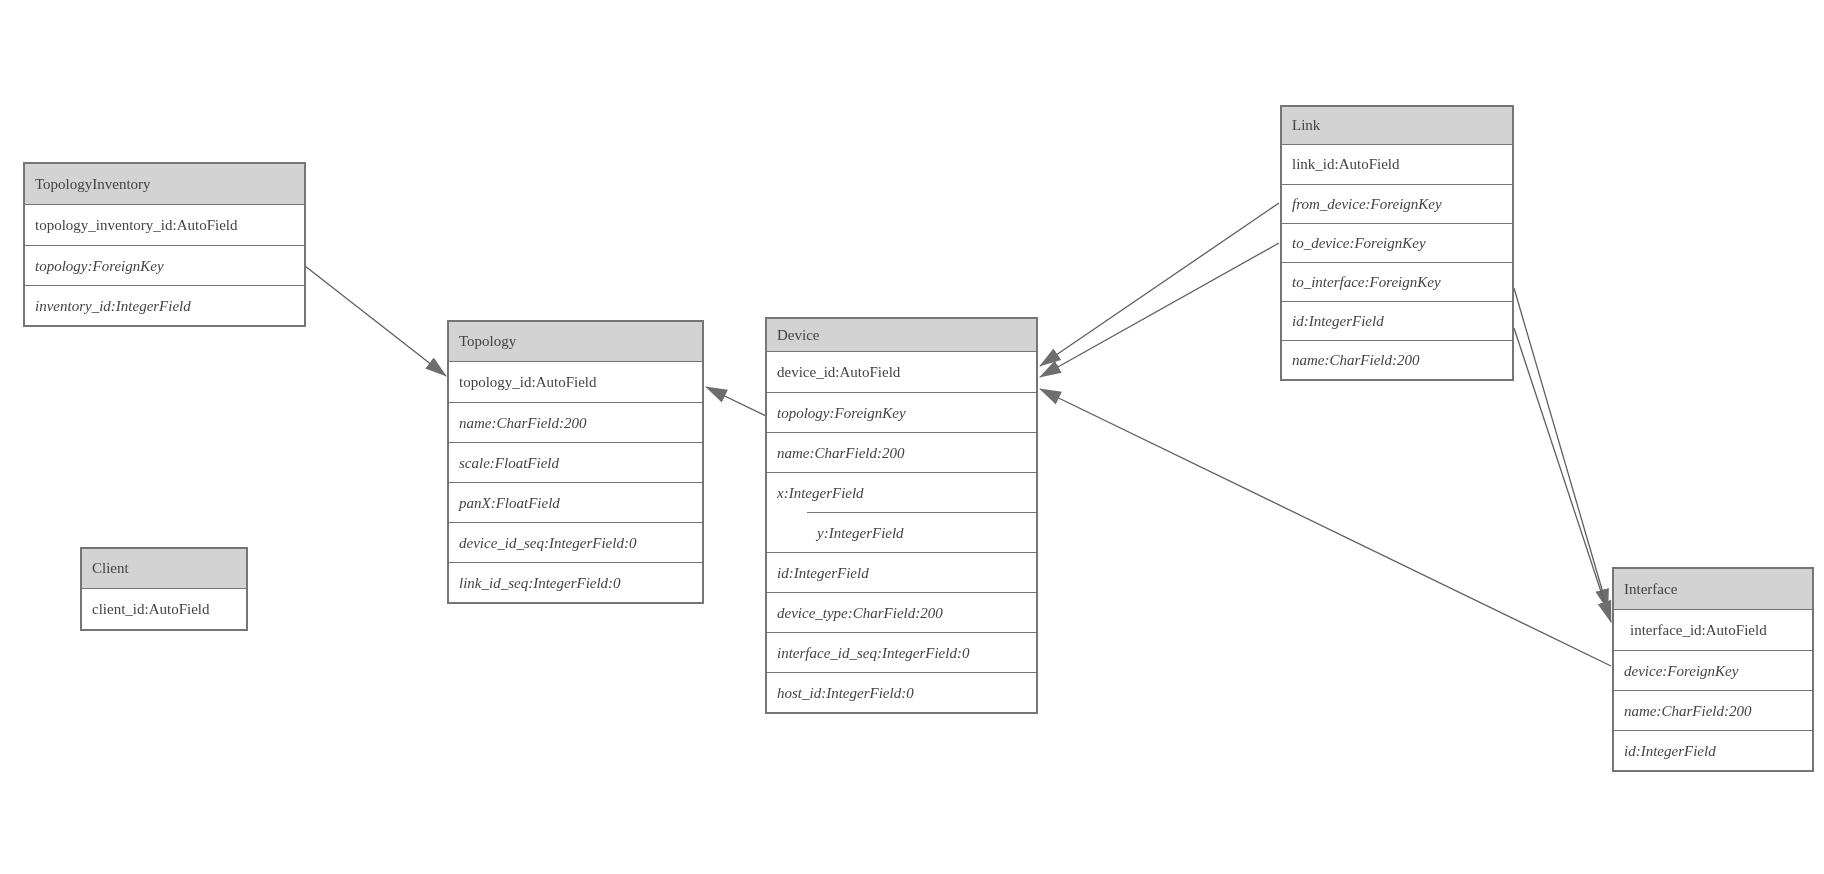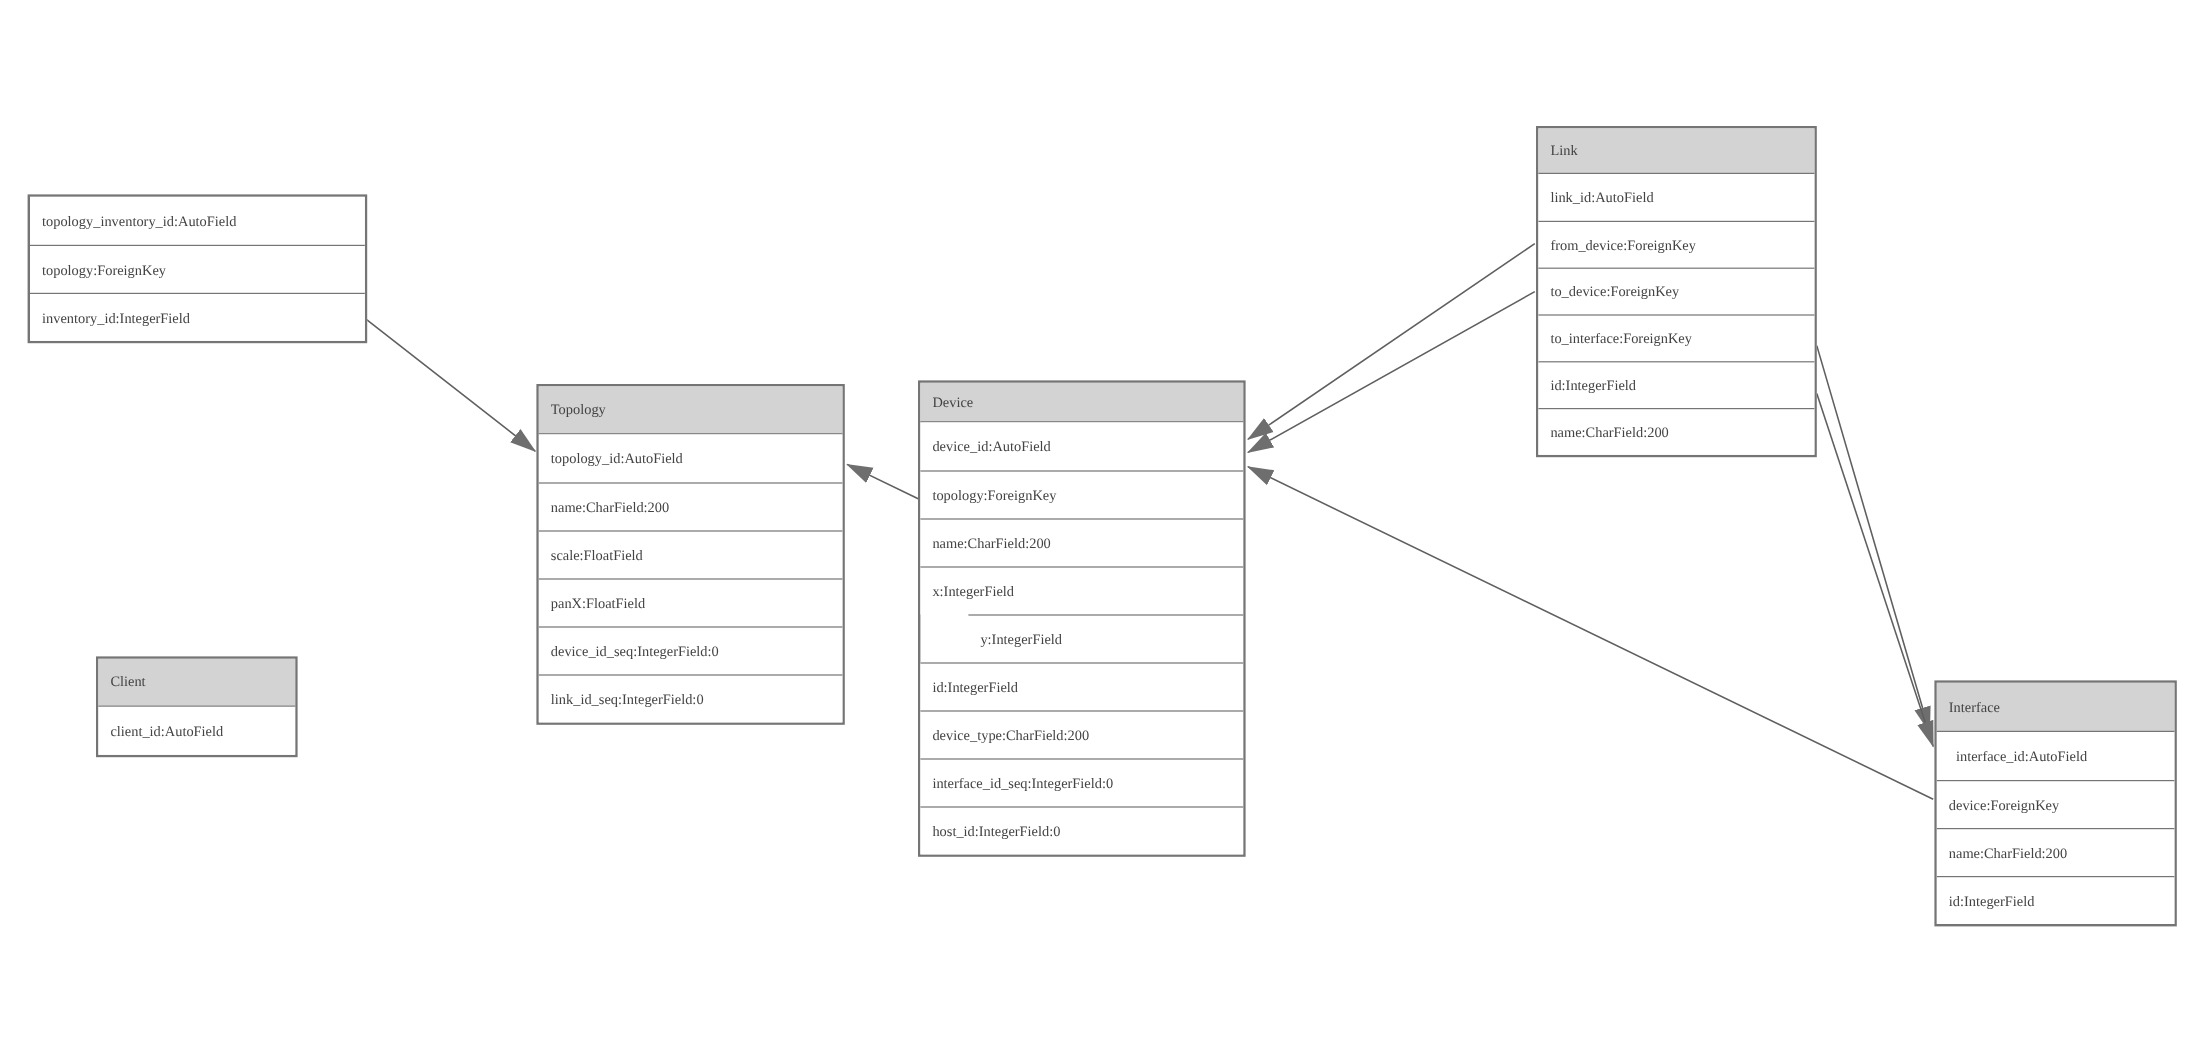--- a/index.html
+++ b/index.html
@@ -22,38 +22,39 @@
     left: 0;
     top: 0;
     pointer-events: none;
   }
   .entity {
     position: absolute;
     box-sizing: border-box;
     background: var(--row-fill, #ffffff);
     border: 2px solid var(--border, #757575);
     color: var(--text, #434343);
-    font-size: 12px;
+    font-size: 15px;
     white-space: nowrap;
   }
   .entity-header {
     box-sizing: border-box;
     background: var(--header-fill, #d3d3d3);
     border-bottom: 1px solid var(--border, #757575);
     padding: 0 10px;
     overflow: hidden;
   }
   .entity-row {
     box-sizing: border-box;
     background: var(--row-fill, #ffffff);
     padding: 0 10px;
     overflow: hidden;
   }
   .entity-row + .entity-row {
     border-top: 1px solid var(--border, #757575);
+    font-style: italic;
   }
   line.edge {
     stroke: var(--edge, #5f5f5f);
     stroke-width: 1.3;
   }
 </style>
 </head>
 <body>
 
 <div id="canvas">
@@ -68,20 +69,21 @@
         <line class="edge" x1="766" y1="416" x2="706" y2="387" marker-end="url(#arrowhead)"></line>
         <line class="edge" x1="1279" y1="203" x2="1040" y2="366" marker-end="url(#arrowhead)"></line>
         <line class="edge" x1="1279" y1="243" x2="1040" y2="377" marker-end="url(#arrowhead)"></line>
         <line class="edge" x1="1611" y1="666" x2="1040" y2="389" marker-end="url(#arrowhead)"></line>
         <line class="edge" x1="1514" y1="288" x2="1608" y2="610" marker-end="url(#arrowhead)"></line>
         <line class="edge" x1="1514" y1="328" x2="1611" y2="622" marker-end="url(#arrowhead)"></line>
       </g>
   </svg>
   <div id="entities">
       <div class="entity" style="left: 23px; top: 162px; width: 283px;">
+        <div class="entity-header" style="height: 41px; line-height: 40px;">TopologyInventory</div>
         <div class="entity-row" style="height: 40px; line-height: 40px;">topology_inventory_id:AutoField</div>
         <div class="entity-row" style="height: 40px; line-height: 40px;">topology:ForeignKey</div>
         <div class="entity-row" style="height: 40px; line-height: 40px;">inventory_id:IntegerField</div>
       </div>
       <div class="entity" style="left: 447px; top: 320px; width: 257px;">
         <div class="entity-header" style="height: 40px; line-height: 39px;">Topology</div>
         <div class="entity-row" style="height: 40px; line-height: 40px;">topology_id:AutoField</div>
         <div class="entity-row" style="height: 40px; line-height: 40px;">name:CharField:200</div>
         <div class="entity-row" style="height: 40px; line-height: 40px;">scale:FloatField</div>
         <div class="entity-row" style="height: 40px; line-height: 40px;">panX:FloatField</div>

